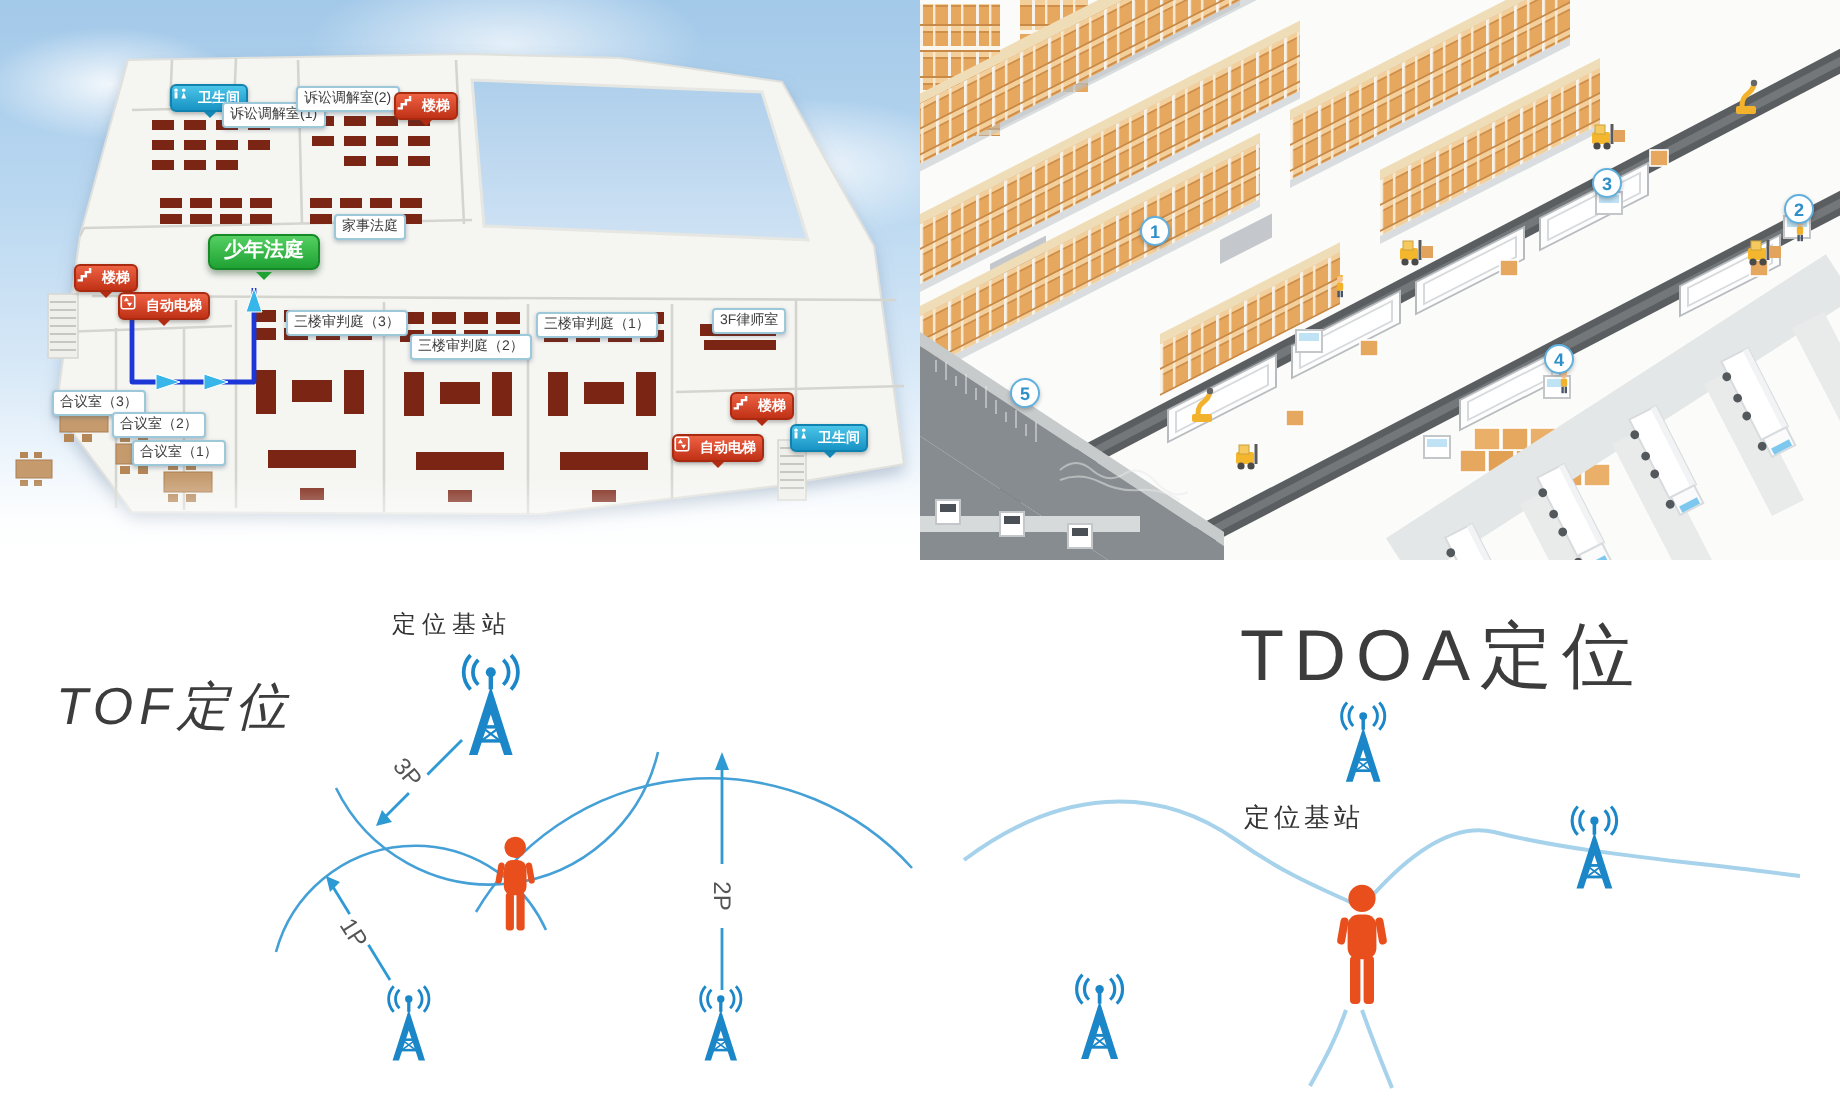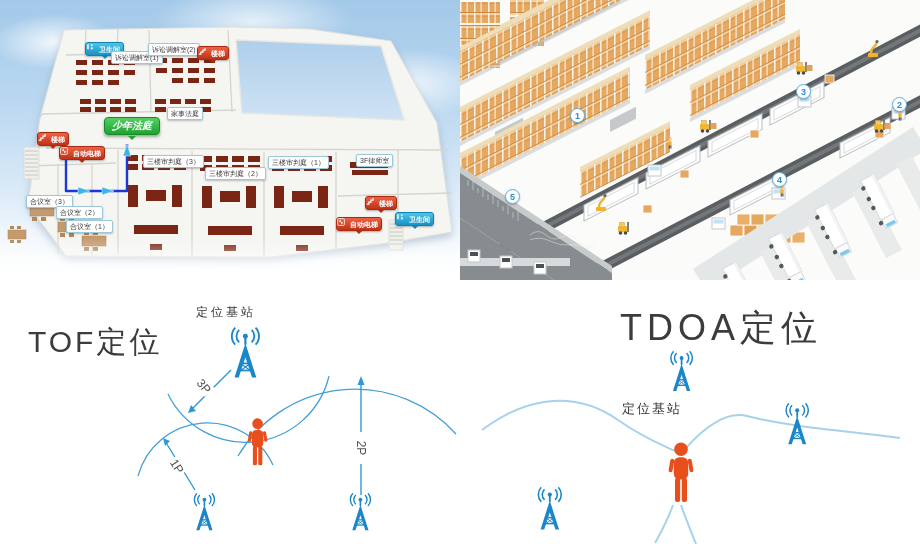--- a/index.html
+++ b/index.html
@@ -24,38 +24,38 @@
   .lbl-red,.lbl-cyan{color:#fff;font-weight:bold;padding:2px 3px;border-radius:3px;
             display:flex;align-items:center;gap:2px;box-shadow:0 1px 2px rgba(60,60,60,.4);}
   .lbl-red{background:linear-gradient(#ee6244,#c03116);border:1px solid #a82a10;}
   .lbl-cyan{background:linear-gradient(#4cc5e8,#1793c4);border:1px solid #0f82b0;}
   .lbl-red::after,.lbl-cyan::after{content:"";position:absolute;left:50%;bottom:-4px;margin-left:-3px;
             border:3px solid transparent;border-bottom:0;}
   .lbl-red::after{border-top-color:#b02c12;}
   .lbl-cyan::after{border-top-color:#1286b4;}
   .lbl-green{background:linear-gradient(#55cf62,#1fa233);border:1px solid #178a28;color:#fff;
             font-weight:bold;font-size:10px;padding:3px 7px;border-radius:4px;
-            box-shadow:0 2px 3px rgba(40,80,40,.45);font-style:italic;}
+            box-shadow:0 2px 3px rgba(40,80,40,.45);}
   .lbl-green::after{content:"";position:absolute;left:50%;bottom:-6px;margin-left:-4px;
             border:4px solid transparent;border-top-color:#1fa233;border-bottom:0;}
   .mini-ic{display:inline-block;width:8px;height:8px;flex:0 0 auto;}
 
   
   .q-warehouse{background:#fbfbfa;}
   .q-warehouse svg{position:absolute;left:0;top:0;}
   .marker{position:absolute;width:13px;height:13px;border-radius:50%;background:#fff;
           border:1.5px solid #5fb0de;color:#2f8fc9;font-size:9px;font-weight:bold;
           display:flex;align-items:center;justify-content:center;z-index:6;
           box-shadow:0 1px 2px rgba(0,0,0,.25);}
 
   
   .q-tof,.q-tdoa{background:#fff;}
   .q-tof svg,.q-tdoa svg{position:absolute;left:0;top:0;}
   .diagram-title{position:absolute;color:#3c3c3c;z-index:4;}
-  .tof-title{left:28px;top:42px;font-size:30px;letter-spacing:3px;}
+  .tof-title{left:28px;top:56px;font-size:26px;letter-spacing:3px;font-style:italic;}
   .tdoa-title{left:142px;top:24px;width:220px;text-align:right;font-size:36px;letter-spacing:5px;}
   .station-lbl{position:absolute;color:#333;z-index:4;text-align:left;}
   .tof-station{left:196px;top:24px;width:104px;font-size:12px;letter-spacing:3px;}
   .tdoa-station{left:162px;top:120px;width:116px;font-size:13px;letter-spacing:2px;}
 </style>
 </head>
 <body>
 
 <div class="page">
 

